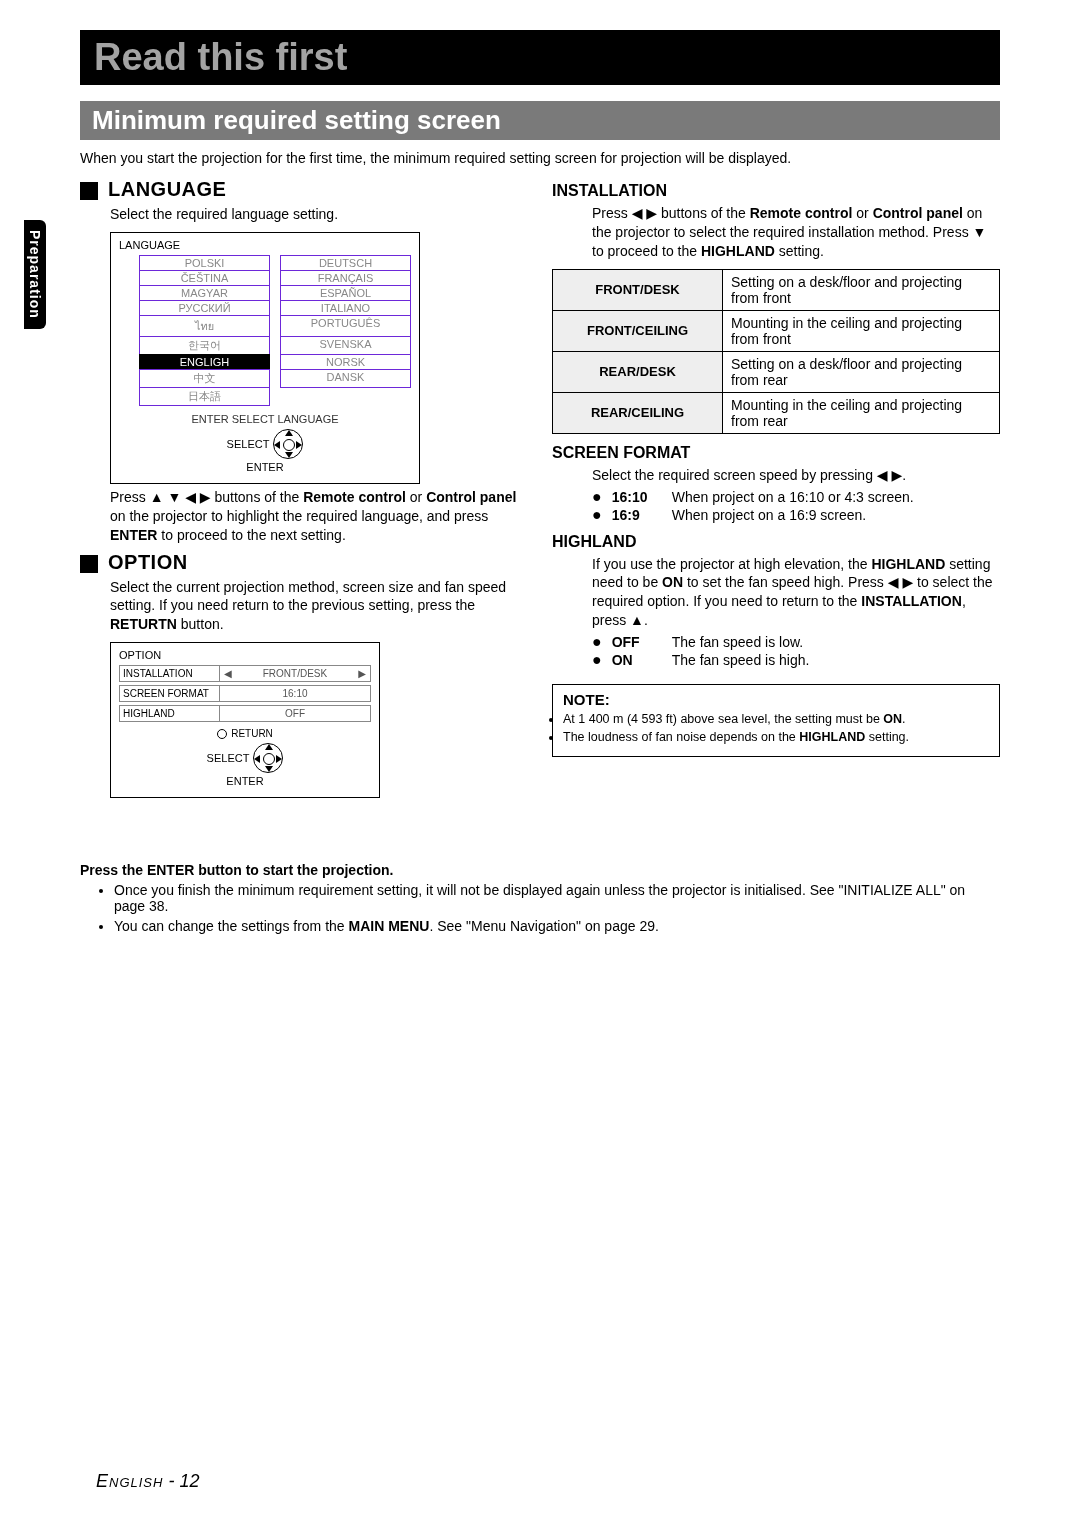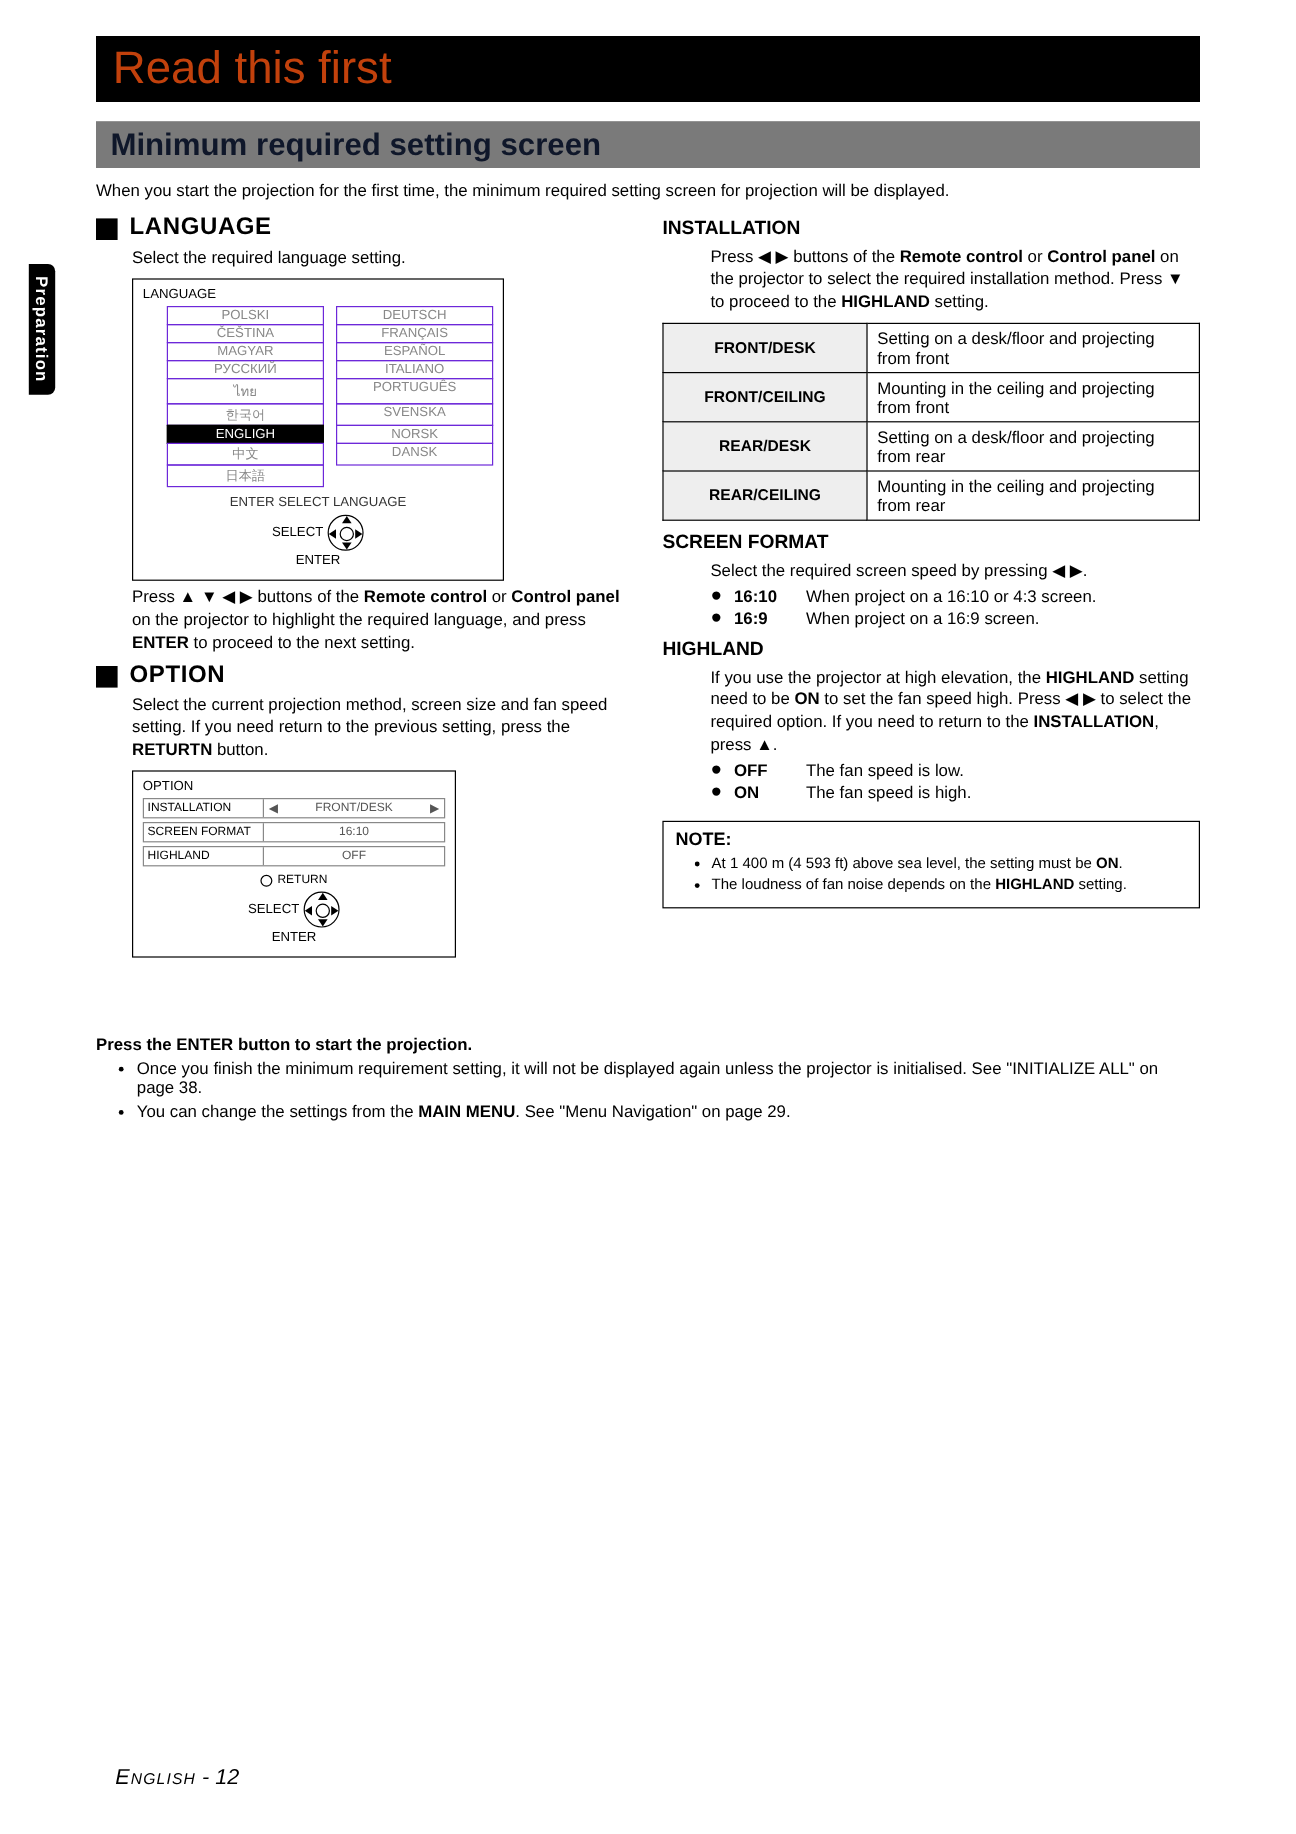--- a/index.html
+++ b/index.html
@@ -10,29 +10,29 @@
     background: #fff;
     width: 1080px;
     height: 1528px;
     position: relative;
   }
   .page {
     padding: 30px 80px 30px 80px;
   }
   .title-bar {
     background: #000;
-    color: #c2410c;
+    color: #a3a3a3;
     font-size: 38px;
-    font-weight: normal;
+    font-weight: bold;
     padding: 6px 14px;
     font-style: normal;
   }
   .section-bar {
     background: #7a7a7a;
-    color: #0f172a;
+    color: #ffffff;
     font-size: 26px;
     font-weight: bold;
     padding: 4px 12px;
     margin-top: 16px;
   }
   .intro {
     margin: 10px 0 6px 0;
     font-size: 14px;
   }
   .cols {
@@ -211,21 +211,21 @@
   .bullet-row .k { font-weight: bold; width: 50px; }
   .bullet-row .v { flex: 1; }
 
   .note-box {
     border: 1px solid #000;
     margin-top: 16px;
     padding: 6px 10px 8px 10px;
     font-size: 13px;
   }
   .note-title { font-weight: bold; font-size: 15px; }
-  .note-box ul { margin-left: 30px; margin-top: 4px; }
+  .note-box ul { margin-top: 4px; }
   .note-box li { margin-bottom: 4px; font-size: 12.5px; }
 
   .final-block {
     margin-top: 60px;
     font-size: 14px;
   }
   .final-block .hdr { font-weight: bold; }
   .final-block ul { margin-left: 34px; margin-top: 4px; list-style: disc; }
   .final-block li { margin-bottom: 4px; }
 

